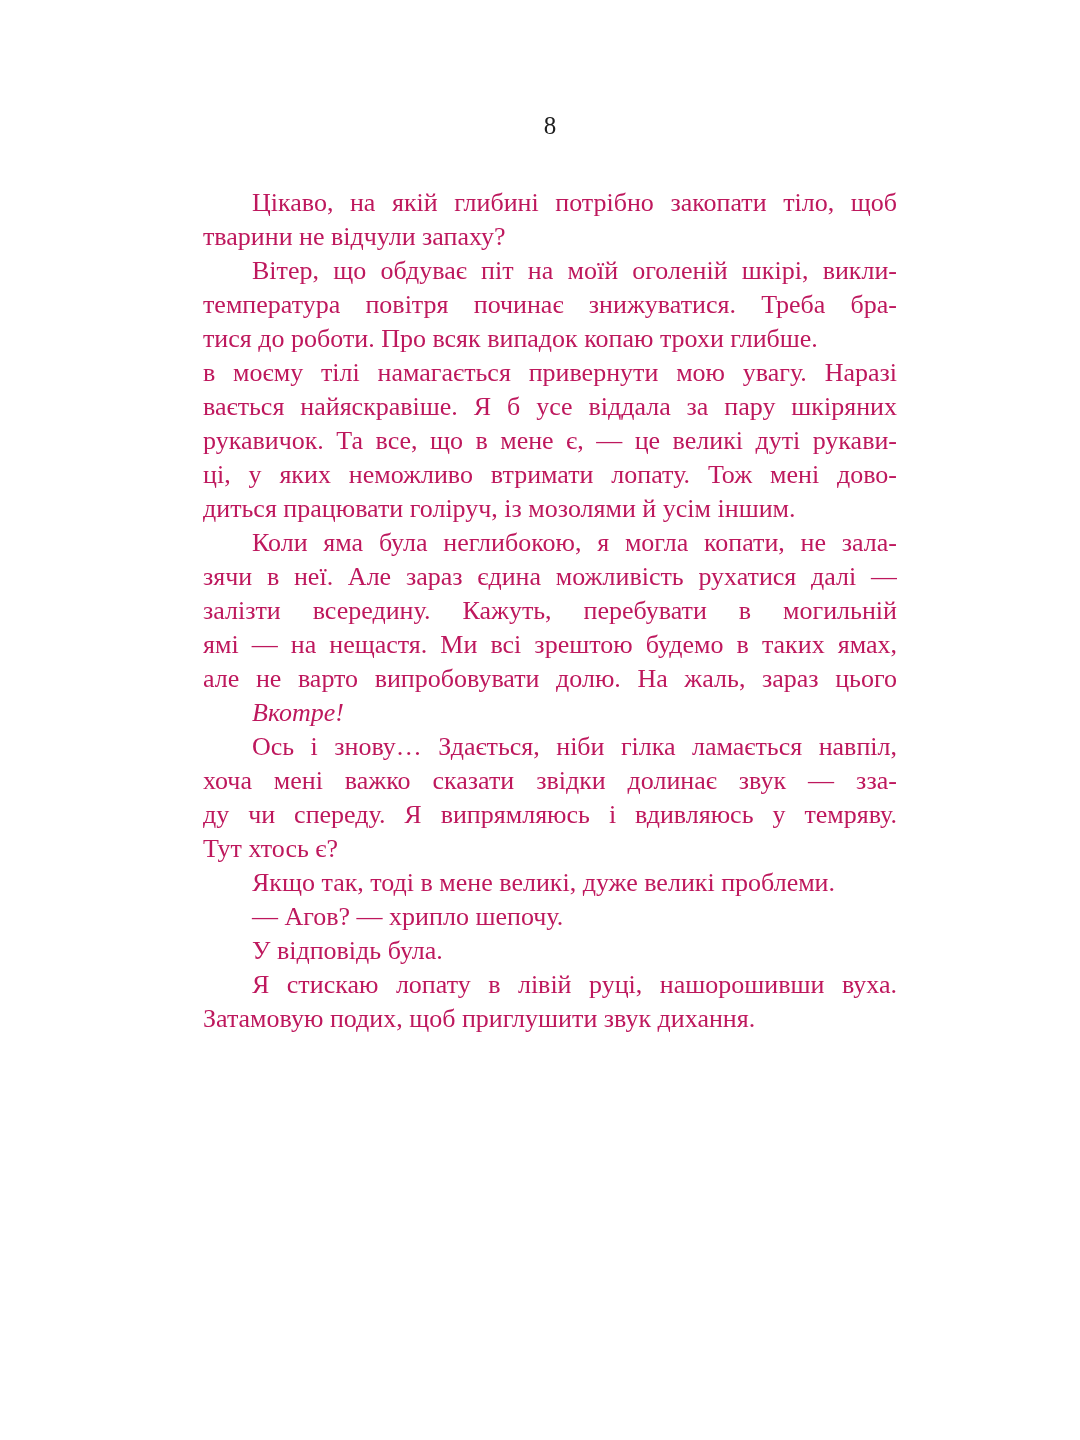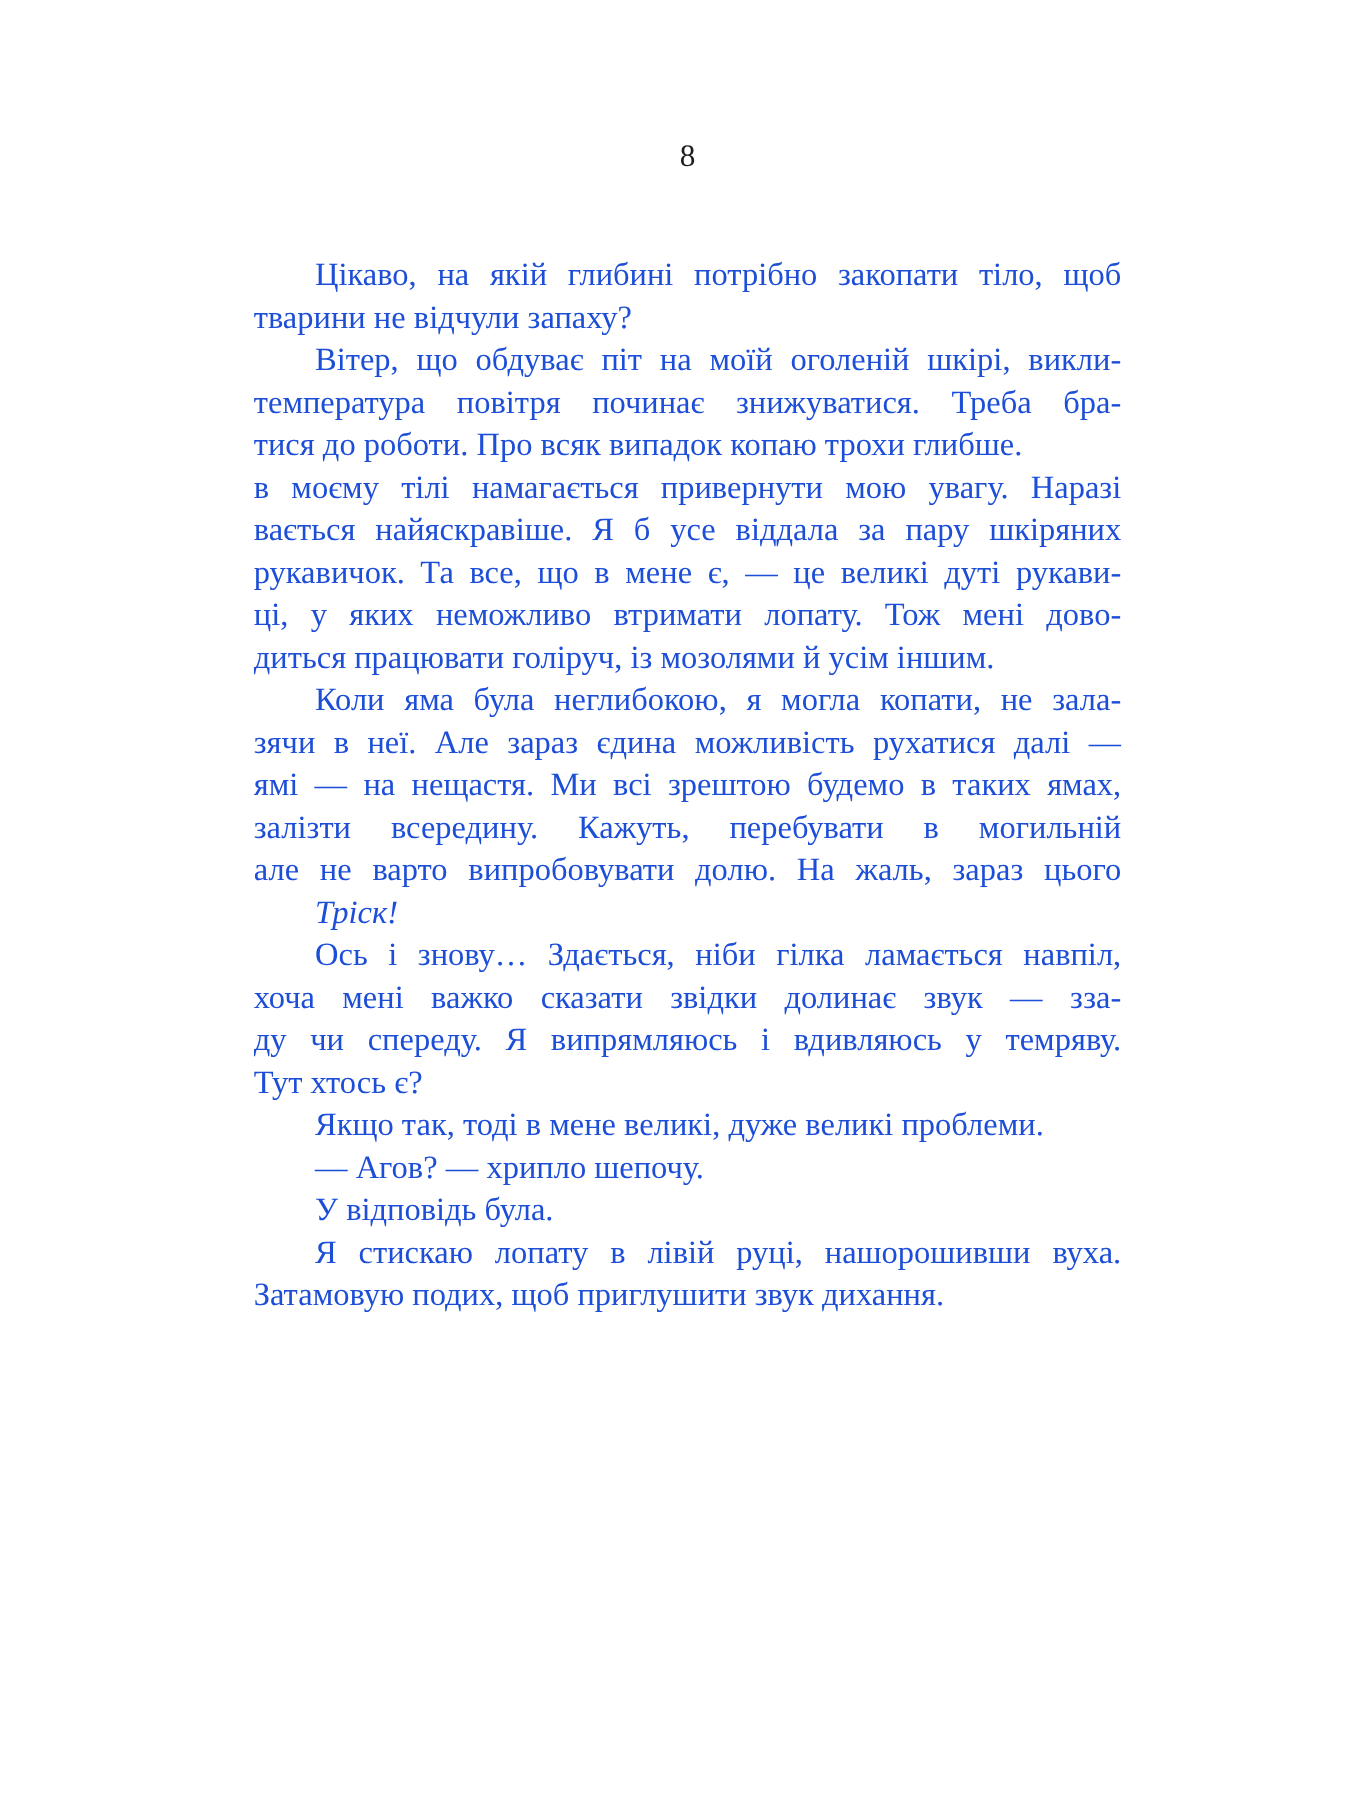--- a/index.html
+++ b/index.html
@@ -23,26 +23,26 @@
     width: 694px;
     text-align: center;
   }
   .page-number {
     font-size: 25px;
     line-height: 28px;
     color: #1e1e1e;
   }
   .text-block {
     position: absolute;
-    top: 203px;
+    top: 186px;
     left: 203px;
     width: 694px;
     font-size: 26px;
     line-height: 34px;
-    color: #1d4ed8;
+    color: #be185d;
   }
   .paragraph {
     margin: 0;
     padding: 0;
   }
   .paragraph.italic {
     font-style: italic;
   }
   .line {
     text-align: justify;
@@ -77,26 +77,26 @@
       <div class="paragraph">
         <div class="line">в моєму тілі намагається привернути мою увагу. Наразі</div>
         <div class="line">вається найяскравіше. Я б усе віддала за пару шкіряних</div>
         <div class="line">рукавичок. Та все, що в мене є, — це великі дуті рукави-</div>
         <div class="line">ці, у яких неможливо втримати лопату. Тож мені дово-</div>
         <div class="line last">диться працювати голіруч, із мозолями й усім іншим.</div>
       </div>
       <div class="paragraph">
         <div class="line first">Коли яма була неглибокою, я могла копати, не зала-</div>
         <div class="line">зячи в неї. Але зараз єдина можливість рухатися далі —</div>
+        <div class="line">залізти всередину. Кажуть, перебувати в могильній</div>
         <div class="line">ямі — на нещастя. Ми всі зрештою будемо в таких ямах,</div>
-        <div class="line">залізти всередину. Кажуть, перебувати в могильній</div>
         <div class="line">але не варто випробовувати долю. На жаль, зараз цього</div>
       </div>
       <div class="paragraph italic">
-        <div class="line first last">Тріск!</div>
+        <div class="line first last">Вкотре!</div>
       </div>
       <div class="paragraph">
         <div class="line first">Ось і знову… Здається, ніби гілка ламається навпіл,</div>
         <div class="line">хоча мені важко сказати звідки долинає звук — зза-</div>
         <div class="line">ду чи спереду. Я випрямляюсь і вдивляюсь у темряву.</div>
         <div class="line last">Тут хтось є?</div>
       </div>
       <div class="paragraph">
         <div class="line first last">Якщо так, тоді в мене великі, дуже великі проблеми.</div>
       </div>

